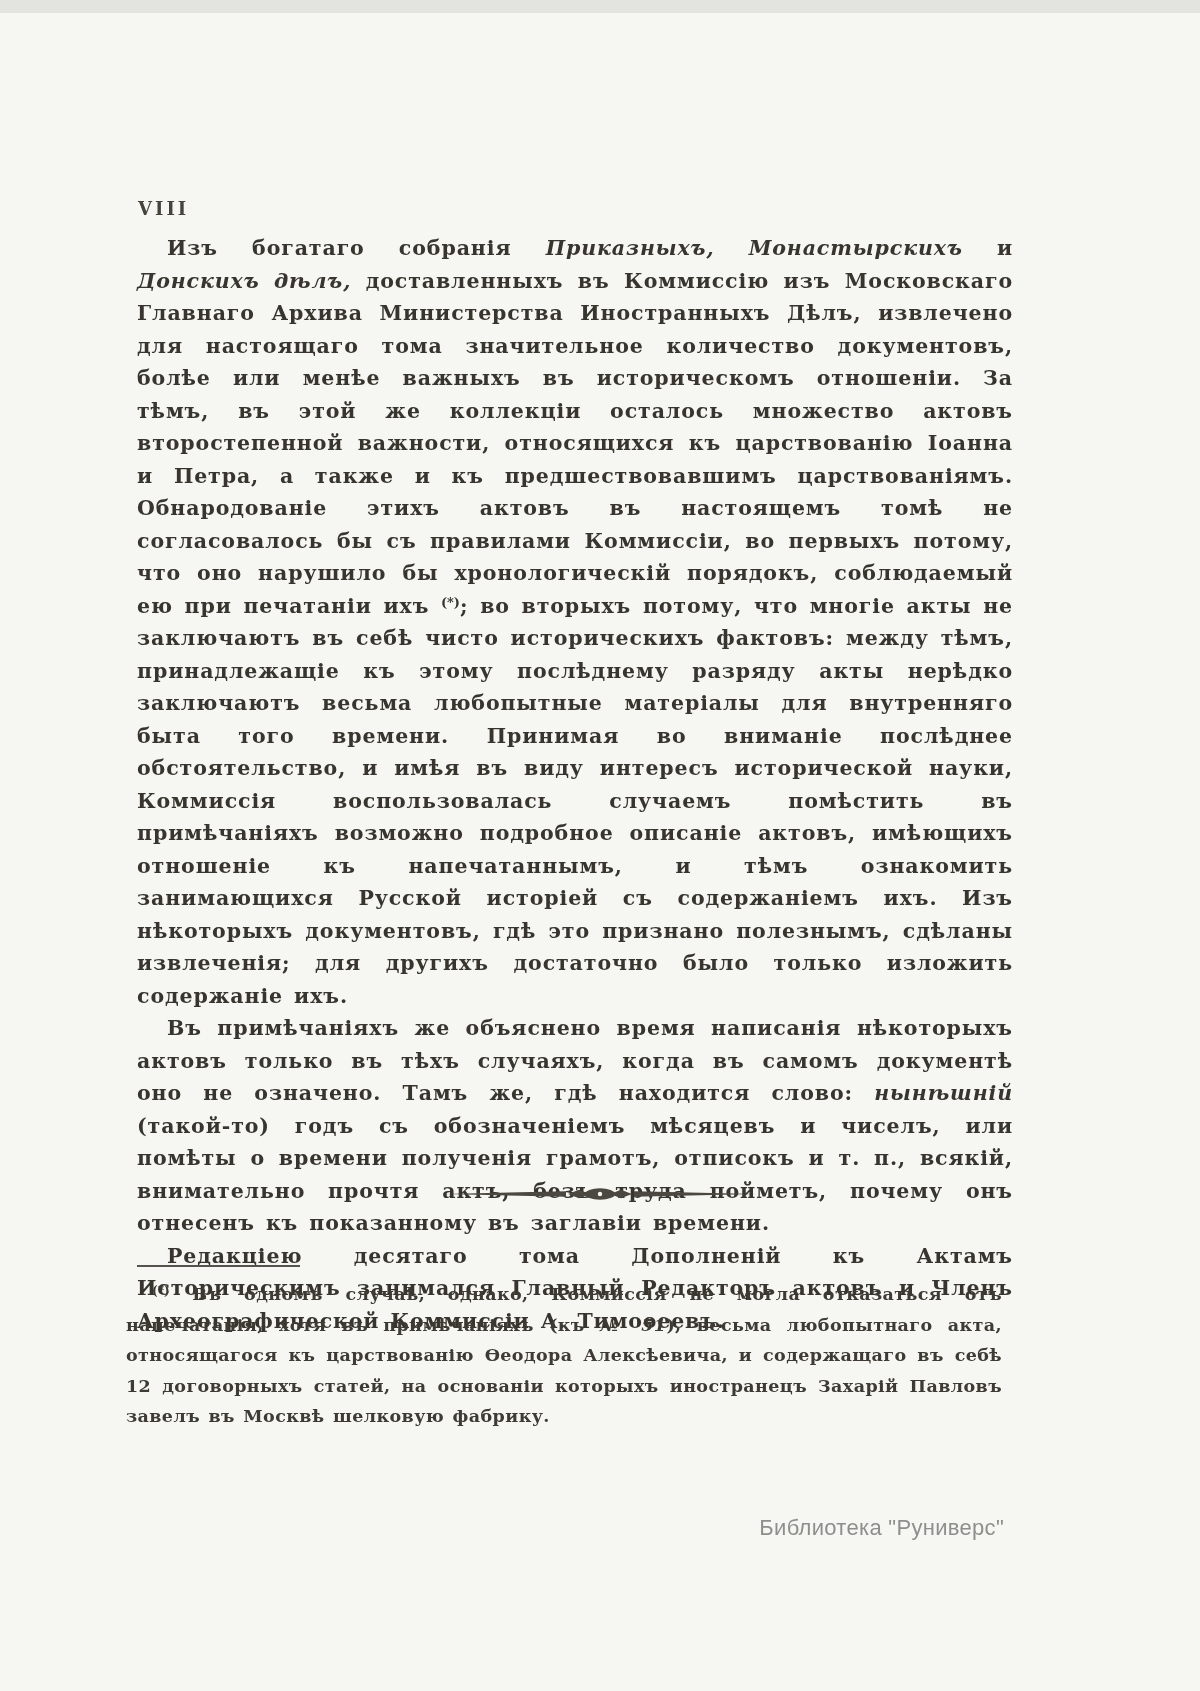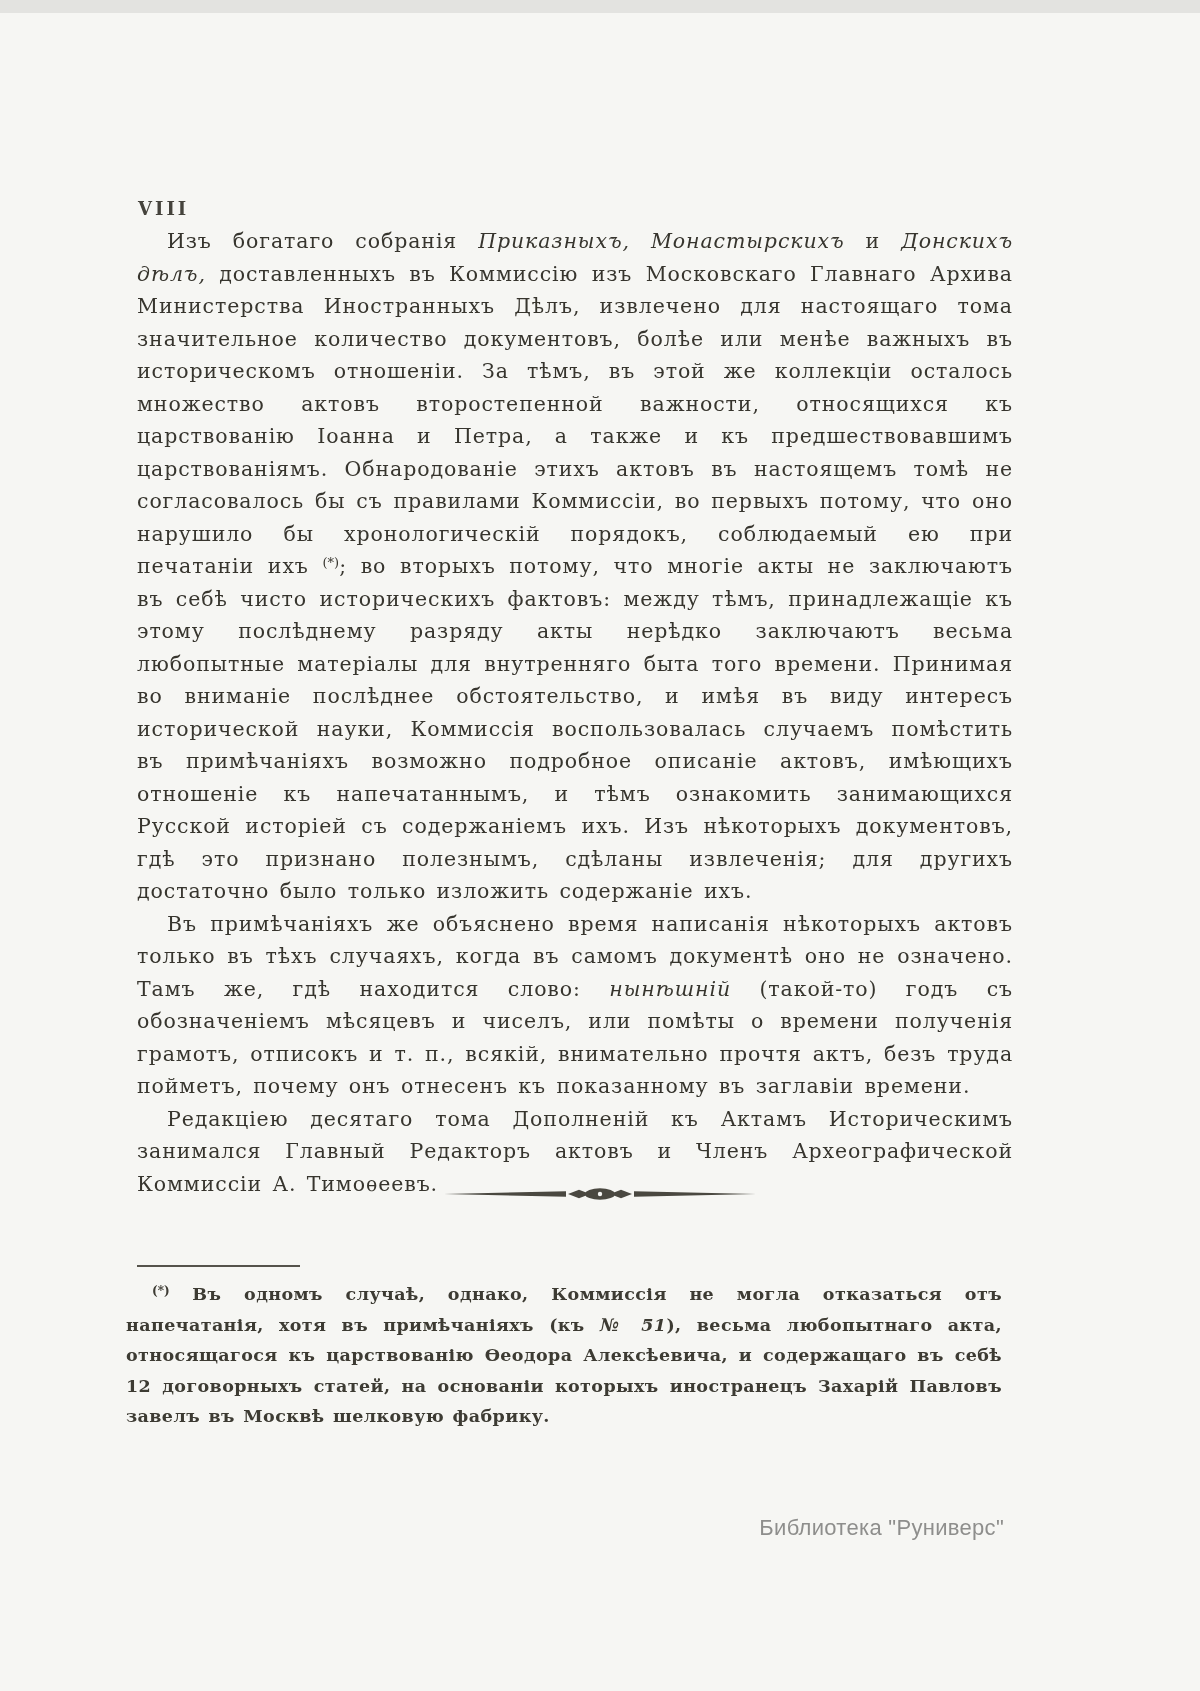--- a/index.html
+++ b/index.html
@@ -28,25 +28,25 @@
     left: 138px;
     top: 185px;
     font-size: 18px;
     font-weight: 700;
     letter-spacing: 3px;
     color: #45433c;
   }
   .text-block {
     position: absolute;
     left: 137px;
-    top: 212px;
+    top: 219px;
     width: 876px;
     font-size: 20.5px;
     line-height: 32.5px;
-    font-weight: 400;
+    font-weight: 700;
     color: #37352e;
     text-align: justify;
     letter-spacing: 0.9px;
     word-spacing: 3px;
   }
   .para { margin: 0; text-indent: 30px; }
   .it { font-style: italic; }
   sup.fn-ref {
     font-size: 13px;
     line-height: 0;

